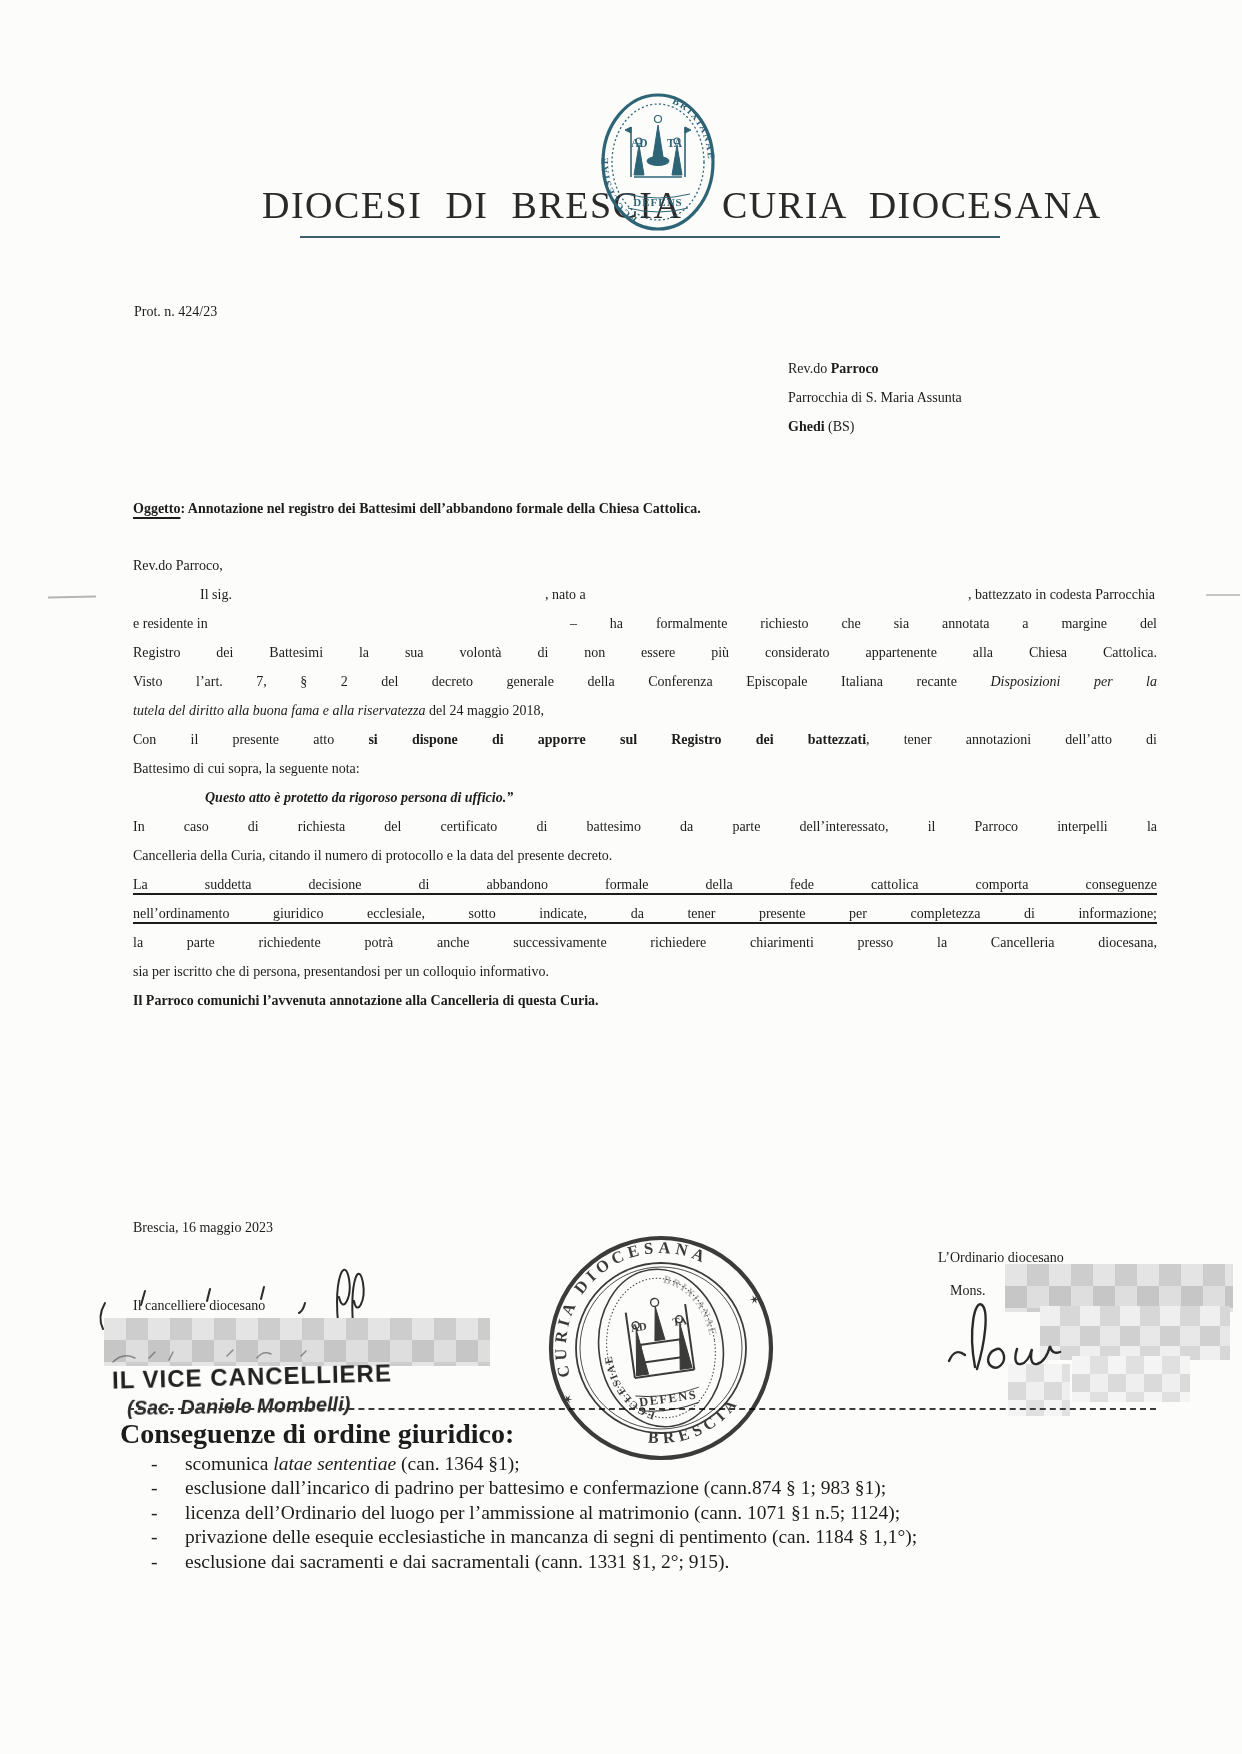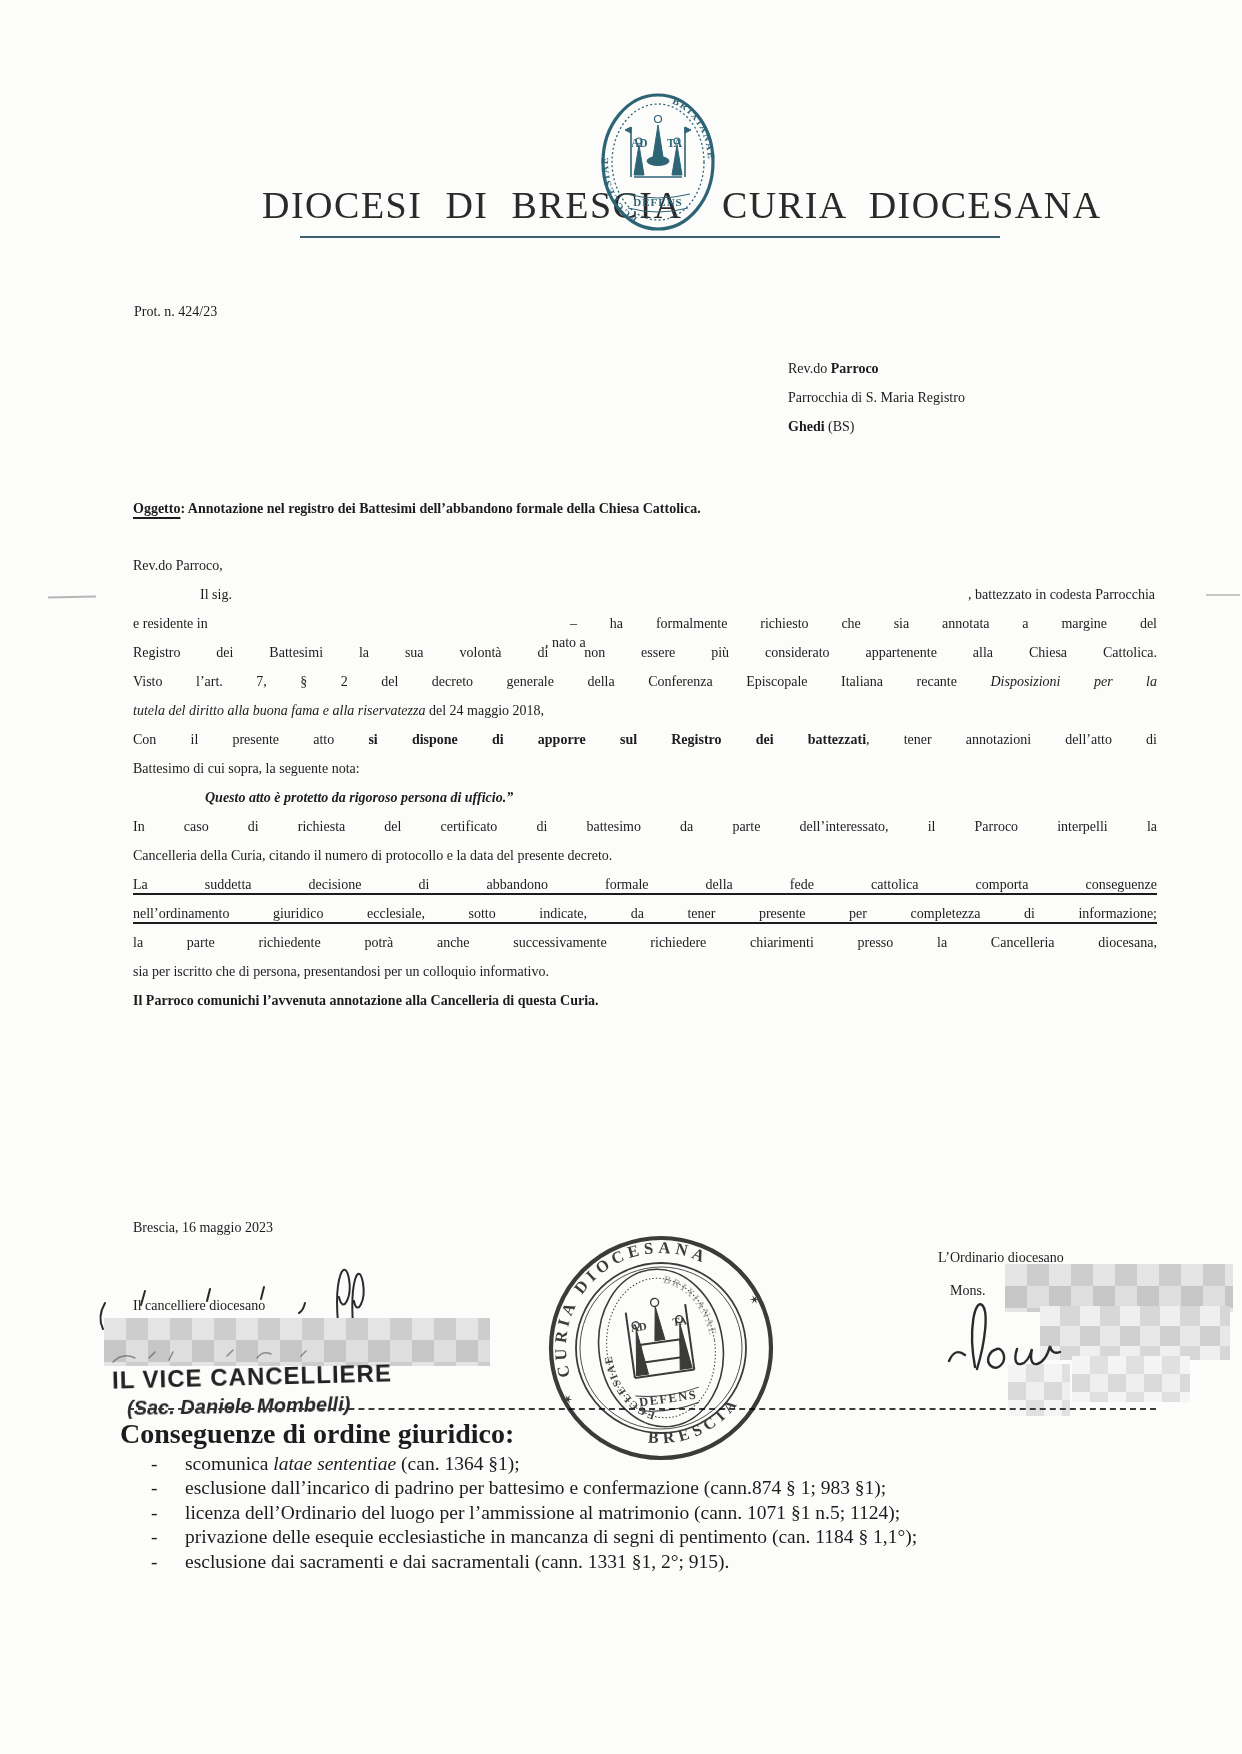--- a/index.html
+++ b/index.html
@@ -82,38 +82,38 @@
     </g>
     <text x="60" y="116" text-anchor="middle" font-size="11" font-weight="bold" letter-spacing="1" fill="#2d6476">DEFENS</text>
   </svg>
 
   <div class="abs rule" style="left:300px;top:236px;width:700px;"></div>
 
   <div class="abs bt" style="left:134px;top:297px;">Prot. n. 424/23</div>
 
   <div class="abs bt" style="left:788px;top:354px;">
     <div><span>Rev.do </span><span class="b">Parroco</span></div>
-    <div>Parrocchia di S. Maria Registro</div>
+    <div>Parrocchia di S. Maria Assunta</div>
     <div><span class="b">Ghedi</span><span> (BS)</span></div>
   </div>
 
   <div class="abs mark" style="left:48px;top:596px;width:48px;height:2px;transform:rotate(-1deg);"></div>
   <div class="abs mark" style="left:1206px;top:594px;width:34px;height:2px;opacity:.5;"></div>
 
   <div class="abs bt b" style="left:133px;top:494px;width:1024px;">
     <span class="u2">Oggetto</span><span>: Annotazione nel registro dei Battesimi dell’abbandono formale della Chiesa Cattolica.</span>
   </div>
 
   <div class="abs bt" style="left:133px;top:551px;width:1024px;">
 
     <div>
       <div>Rev.do Parroco,</div>
       <div class="rel">
         <span class="abs" style="left:67px;">Il sig.</span>
-        <span class="abs" style="left:412px;margin-top:48px;">, nato a</span>
+        <span class="abs" style="left:412px;">, nato a</span>
         <span class="abs" style="right:2px;">, battezzato in codesta Parrocchia</span>
       </div>
       <div class="rel">
         <span class="abs" style="left:0;">e residente in</span>
         <span class="abs jline" style="left:437px;right:0;">– ha formalmente richiesto che sia annotata a margine del</span>
       </div>
       <div class="jline">Registro dei Battesimi la sua volontà di non essere più considerato appartenente alla Chiesa Cattolica.</div>
     </div>
 
     <div class="para">

